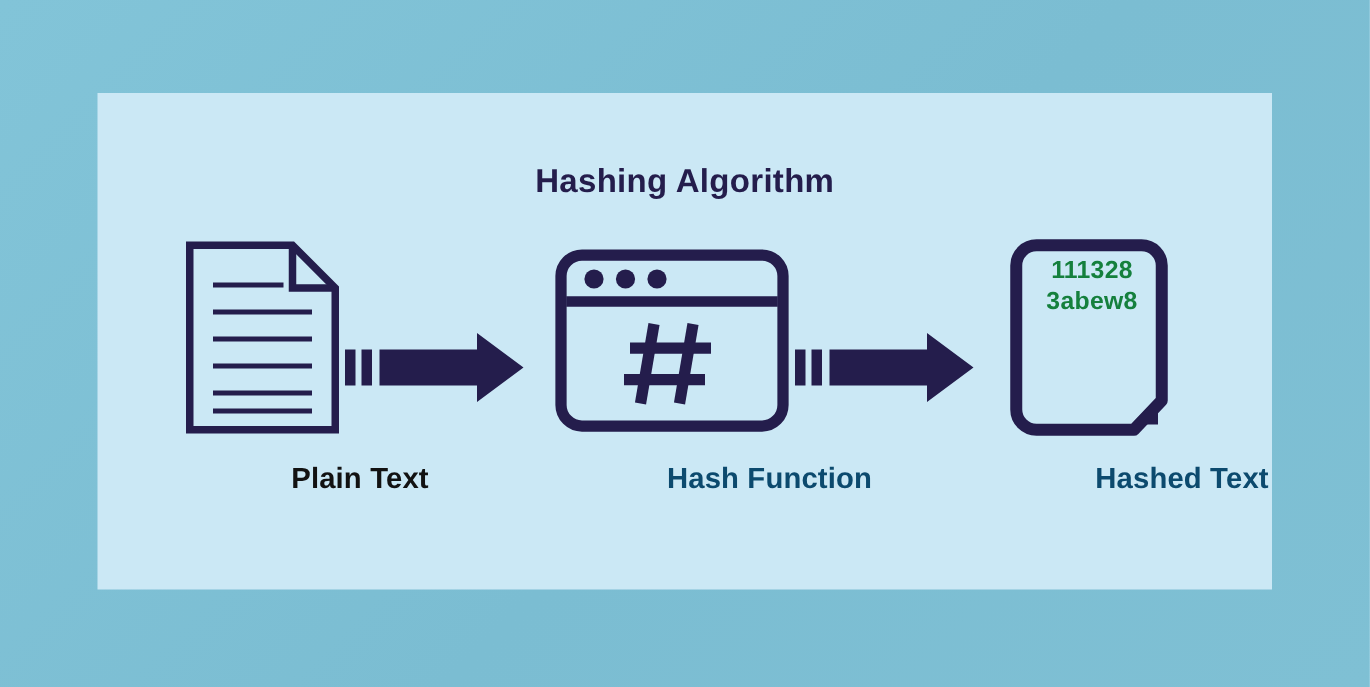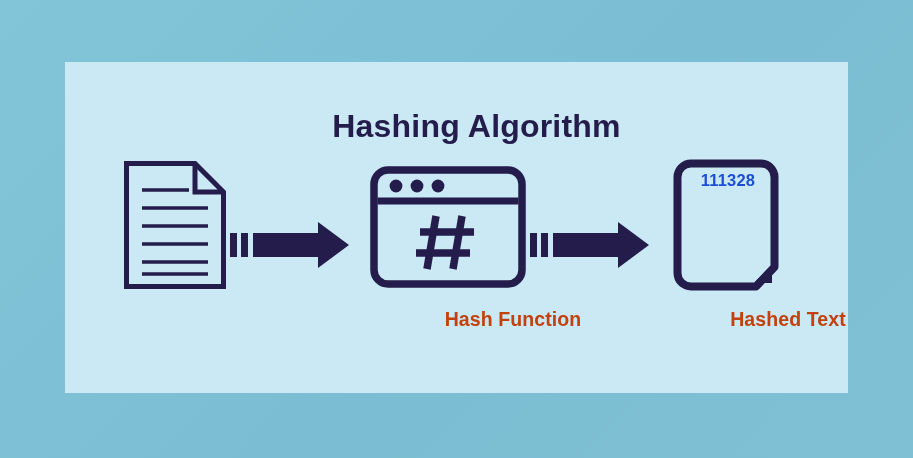--- a/index.html
+++ b/index.html
@@ -33,36 +33,35 @@
     background: #CBE8F5;
   }
 
   
   #diagram-title {
     position: absolute;
     left: 0;
     top: 46px;
     width: 783px;
     text-align: center;
-    font-size: 32px;
+    font-size: 22px;
     font-weight: bold;
     color: #241D4C;
     letter-spacing: 0.2px;
-    padding-left: 20px;
   }
 
   
   .stage-label {
     position: absolute;
     top: 246px;
     width: 240px;
     text-align: center;
     font-size: 19.5px;
     font-weight: bold;
-    color: #c2410c;
+    color: #0c4a6e;
     letter-spacing: 0.1px;
   }
   #label-plain   { left: 55px;  color: #121212; }
   #label-hash    { left: 328px; }
   #label-hashed  { left: 603px; }
 
   
   .icon-wrap { position: absolute; }
   #plain-doc-wrap  { left: 58px;  top: 98px; width: 104px; height: 130px; }
   #hash-win-wrap   { left: 305px; top: 104px; width: 156px; height: 122px; }
@@ -76,21 +75,21 @@
   
   #hashed-text-block {
     position: absolute;
     left: 608px;
     top: 108px;
     width: 110px;
     text-align: center;
     font-size: 16.5px;
     font-weight: bold;
     line-height: 21px;
-    color: #1d4ed8;
+    color: #15803d;
     letter-spacing: 0.2px;
   }
   .hash-line { display: block; }
 
   svg { display: block; overflow: visible; }
 </style>
 </head>
 <body>
 
 <div id="canvas">
@@ -155,21 +154,23 @@
 
         <path d="M18 4.5 H88 A13.5 13.5 0 0 1 101.5 18 V108 L83 127.5 H18
                  A13.5 13.5 0 0 1 4.5 114 V18 A13.5 13.5 0 0 1 18 4.5 Z" fill="#CBE8F5" stroke="#241D4C" stroke-width="8" stroke-linejoin="round"></path>
 
         <path d="M99 106 L99 124 L81 124 Z" fill="#241D4C"></path>
       </svg>
     </div>
 
     <div id="hashed-text-block">
       <span class="hash-line">111328</span>
+      <span class="hash-line">3abew8</span>
     </div>
 
+    <div class="stage-label" id="label-plain">Plain Text</div>
 
     <div class="stage-label" id="label-hash">Hash Function</div>
 
     <div class="stage-label" id="label-hashed">Hashed Text</div>
 
   </div>
 </div>
 
 </body></html>

